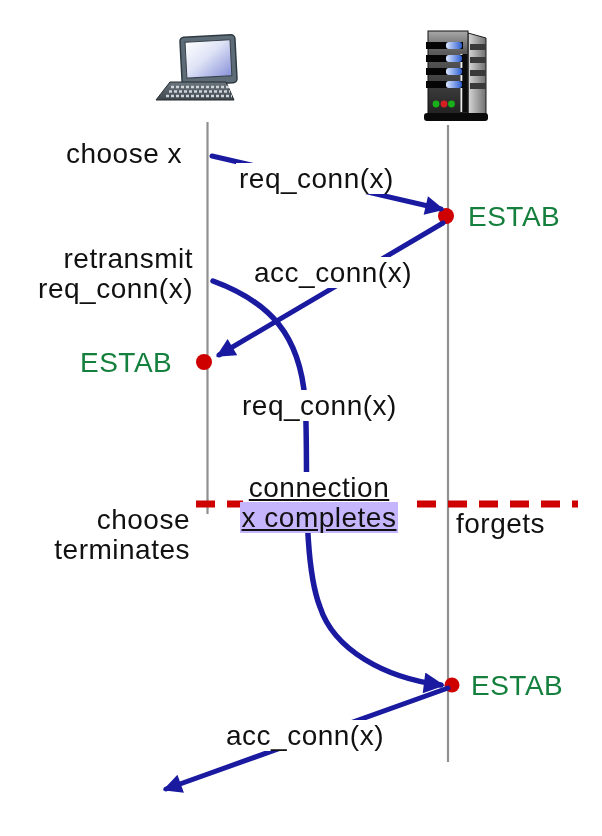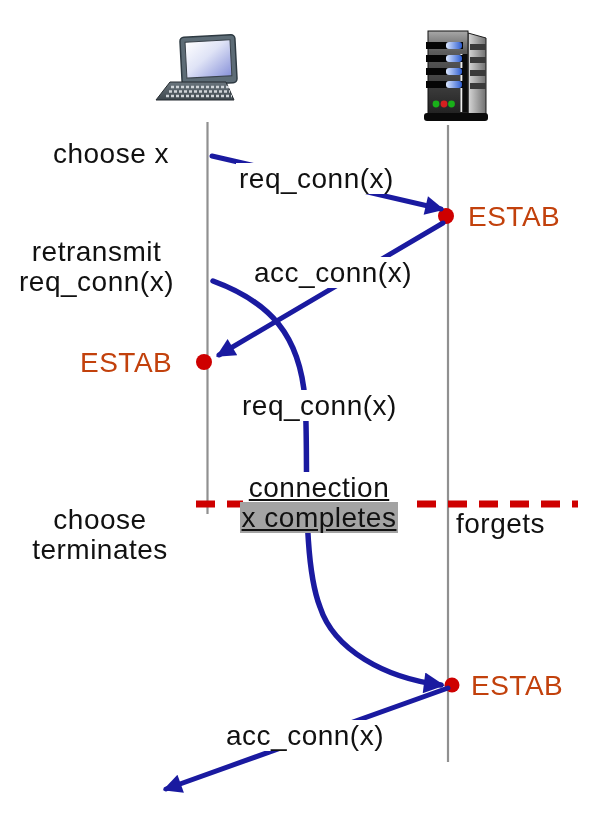--- a/index.html
+++ b/index.html
@@ -13,22 +13,22 @@
   #wires{position:absolute;left:0;top:0;z-index:1;}
   .icon{position:absolute;z-index:1;}
   .label{
     position:absolute;z-index:2;
     font-size:28px;line-height:30px;
     letter-spacing:0.5px;
     color:#111111;
     white-space:nowrap;
   }
   .masked span{background:#ffffff;padding:0 3px;}
-  .red{color:#c2410c;}
-  .alignR{text-align:center;}
+  .red{color:#15803d;}
+  .alignR{text-align:right;}
   .alignC{text-align:center;text-decoration:underline;}
 </style>
 </head>
 <body>
 
 <div id="canvas">
 
   <svg id="wires" width="602" height="836" viewBox="0 0 602 836">
     <defs>
       <marker id="ah" viewBox="0 0 10 10" refX="8.2" refY="5" markerWidth="4.4" markerHeight="3.8" orient="auto-start-reverse">
@@ -115,38 +115,38 @@
   </svg>
 
   <div class="label alignR" style="left:40px;top:139px;width:142px">choose x</div>
 
   <div class="label masked" style="left:236px;top:164px">
     <span>req_conn(x)</span>
   </div>
 
   <div class="label red" style="left:468px;top:202px">ESTAB</div>
 
-  <div class="label alignR" style="left:0px;top:237px;width:193px">
+  <div class="label alignR" style="left:0px;top:244px;width:193px">
     <div>retransmit</div>
     <div>req_conn(x)</div>
   </div>
 
   <div class="label masked" style="left:251px;top:258px">
     <span>acc_conn(x)</span>
   </div>
 
   <div class="label red" style="left:80px;top:348px">ESTAB</div>
 
   <div class="label masked" style="left:239px;top:391px">
     <span>req_conn(x)</span>
   </div>
 
   <div class="label alignC" style="left:238px;top:473px;width:162px">
     <div><span style="background:#ffffff;padding:0 2px">connection</span></div>
-    <div><span style="background:#a3a3a3;padding:0 2px">x completes</span></div>
+    <div><span style="background:#c4b5fd;padding:0 2px">x completes</span></div>
   </div>
 
   <div class="label alignR" style="left:10px;top:505px;width:180px">
     <div>choose</div>
     <div>terminates</div>
   </div>
 
   <div class="label" style="left:456px;top:509px">
     <div>forgets</div>
   </div>

